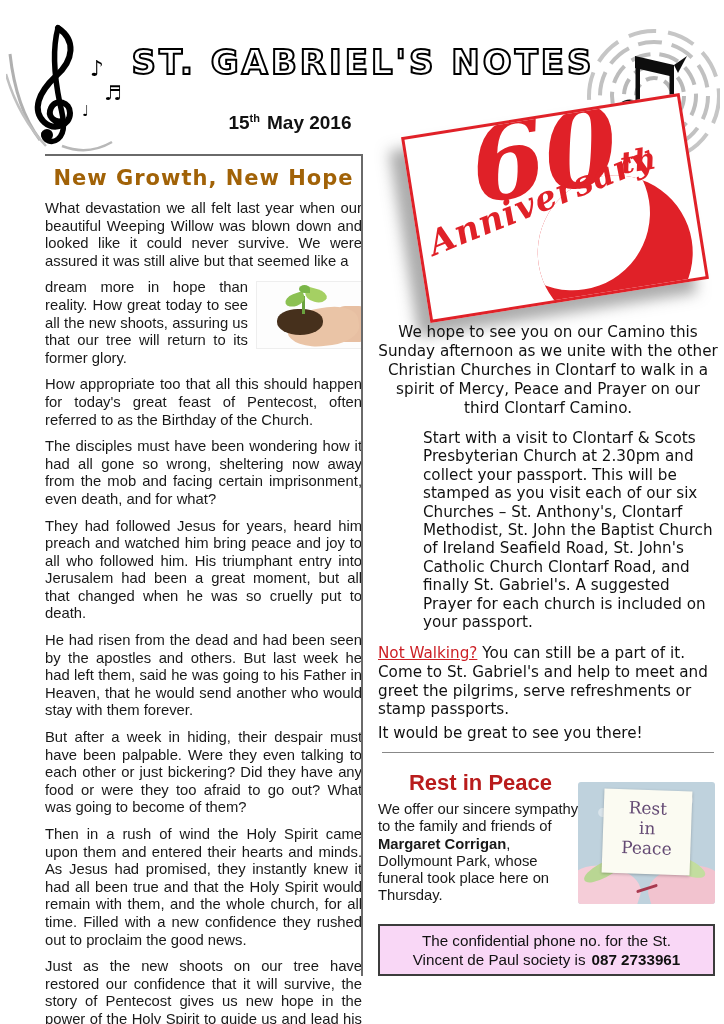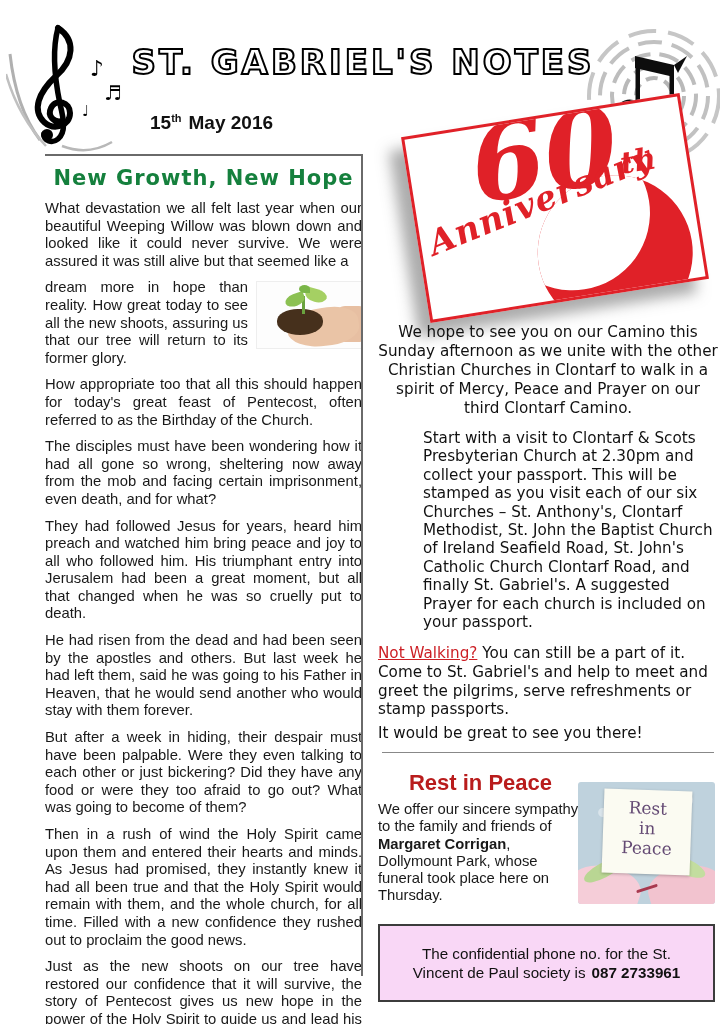--- a/index.html
+++ b/index.html
@@ -9,21 +9,21 @@
   }
   
   .art-left{position:absolute;left:6px;top:16px;width:138px;height:142px;}
   .page-title{
     position:absolute;left:128px;top:42px;width:470px;text-align:center;
     font-family:"DejaVu Sans",sans-serif;font-weight:800;font-size:34px;letter-spacing:3px;
     color:#ffffff;-webkit-text-stroke:2px #000;text-shadow:0 0 1px #000;
     white-space:nowrap;
   }
   .date-line{
-    position:absolute;left:150px;top:112px;width:280px;text-align:left;
+    position:absolute;left:150px;top:112px;width:280px;text-align:center;
     font-weight:bold;font-size:19px;color:#111;
   }
   .date-line sup{font-size:11px;}
   .date-rest{margin-left:7px;}
   .art-right{position:absolute;left:582px;top:16px;width:138px;height:142px;}
 
   
   .anniv-wrap{position:absolute;left:398px;top:100px;width:314px;height:220px;}
   .anniv-card{
     position:relative;width:276px;height:182px;margin:14px auto 0;
@@ -46,21 +46,21 @@
   .crescent::after{content:"";position:absolute;left:-36px;top:-46px;width:155px;height:155px;
     border-radius:50%;background:#fff;}
 
   
   .col-left{
     position:absolute;left:45px;top:154px;width:317px;
     border-top:2px solid #6a6a6a;padding-top:6px;
   }
   .col-left h1{
     margin:4px 0 10px;font-family:"DejaVu Sans",sans-serif;font-weight:700;
-    font-size:21px;letter-spacing:1px;color:#15803d;text-align:center;
+    font-size:21px;letter-spacing:1px;color:#a16207;text-align:center;
   }
   .col-left p{margin:0 0 9px;font-size:14.8px;line-height:17.6px;text-align:justify;}
   .seedling{
     float:right;width:104px;height:66px;margin:2px 0 2px 8px;position:relative;
     background:#fdfdfd;border:1px solid #eee;overflow:hidden;
   }
   .seedling .arm{position:absolute;right:-8px;bottom:6px;width:34px;height:36px;background:#e7bfa2;border-radius:30%;}
   .seedling .hand{position:absolute;right:2px;bottom:2px;width:72px;height:38px;background:#eac4a6;
     border-radius:55% 45% 45% 55%;transform:rotate(-8deg);}
   .seedling .soil{position:absolute;left:20px;bottom:13px;width:46px;height:26px;background:#46301c;
@@ -107,21 +107,21 @@
   .leaf-l{position:absolute;left:4px;bottom:26px;width:42px;height:15px;background:#b9d693;
     border-radius:50%;transform:rotate(-28deg);}
   .leaf-r{position:absolute;right:8px;bottom:30px;width:46px;height:16px;background:#c3dd9f;
     border-radius:50%;transform:rotate(24deg);}
   .stamen{position:absolute;left:58px;bottom:14px;width:22px;height:3px;background:#a8394f;
     transform:rotate(-18deg);border-radius:2px;}
 
   
   .svp{position:absolute;left:378px;top:924px;width:337px;box-sizing:border-box;
     border:2px solid #3c3c3c;background:#f9d7f6;text-align:center;
-    font-size:15.2px;line-height:19px;padding:18px 2px;color:#111;}
+    font-size:15.2px;line-height:19px;padding:5px 2px;color:#111;}
   .svp-phone{font-weight:bold;margin-left:6px;}
 </style>
 </head>
 <body>
 
 <div class="art-left">
   <svg width="138" height="142" viewBox="0 0 138 142">
     <path d="M4 38 Q10 92 34 124" stroke="#b0b0b0" stroke-width="3" fill="none"></path>
     <path d="M0 58 Q12 100 40 130" stroke="#c0c0c0" stroke-width="2.5" fill="none"></path>
     <path d="M56 130 Q82 140 106 126" stroke="#b8b8b8" stroke-width="2.5" fill="none"></path>

